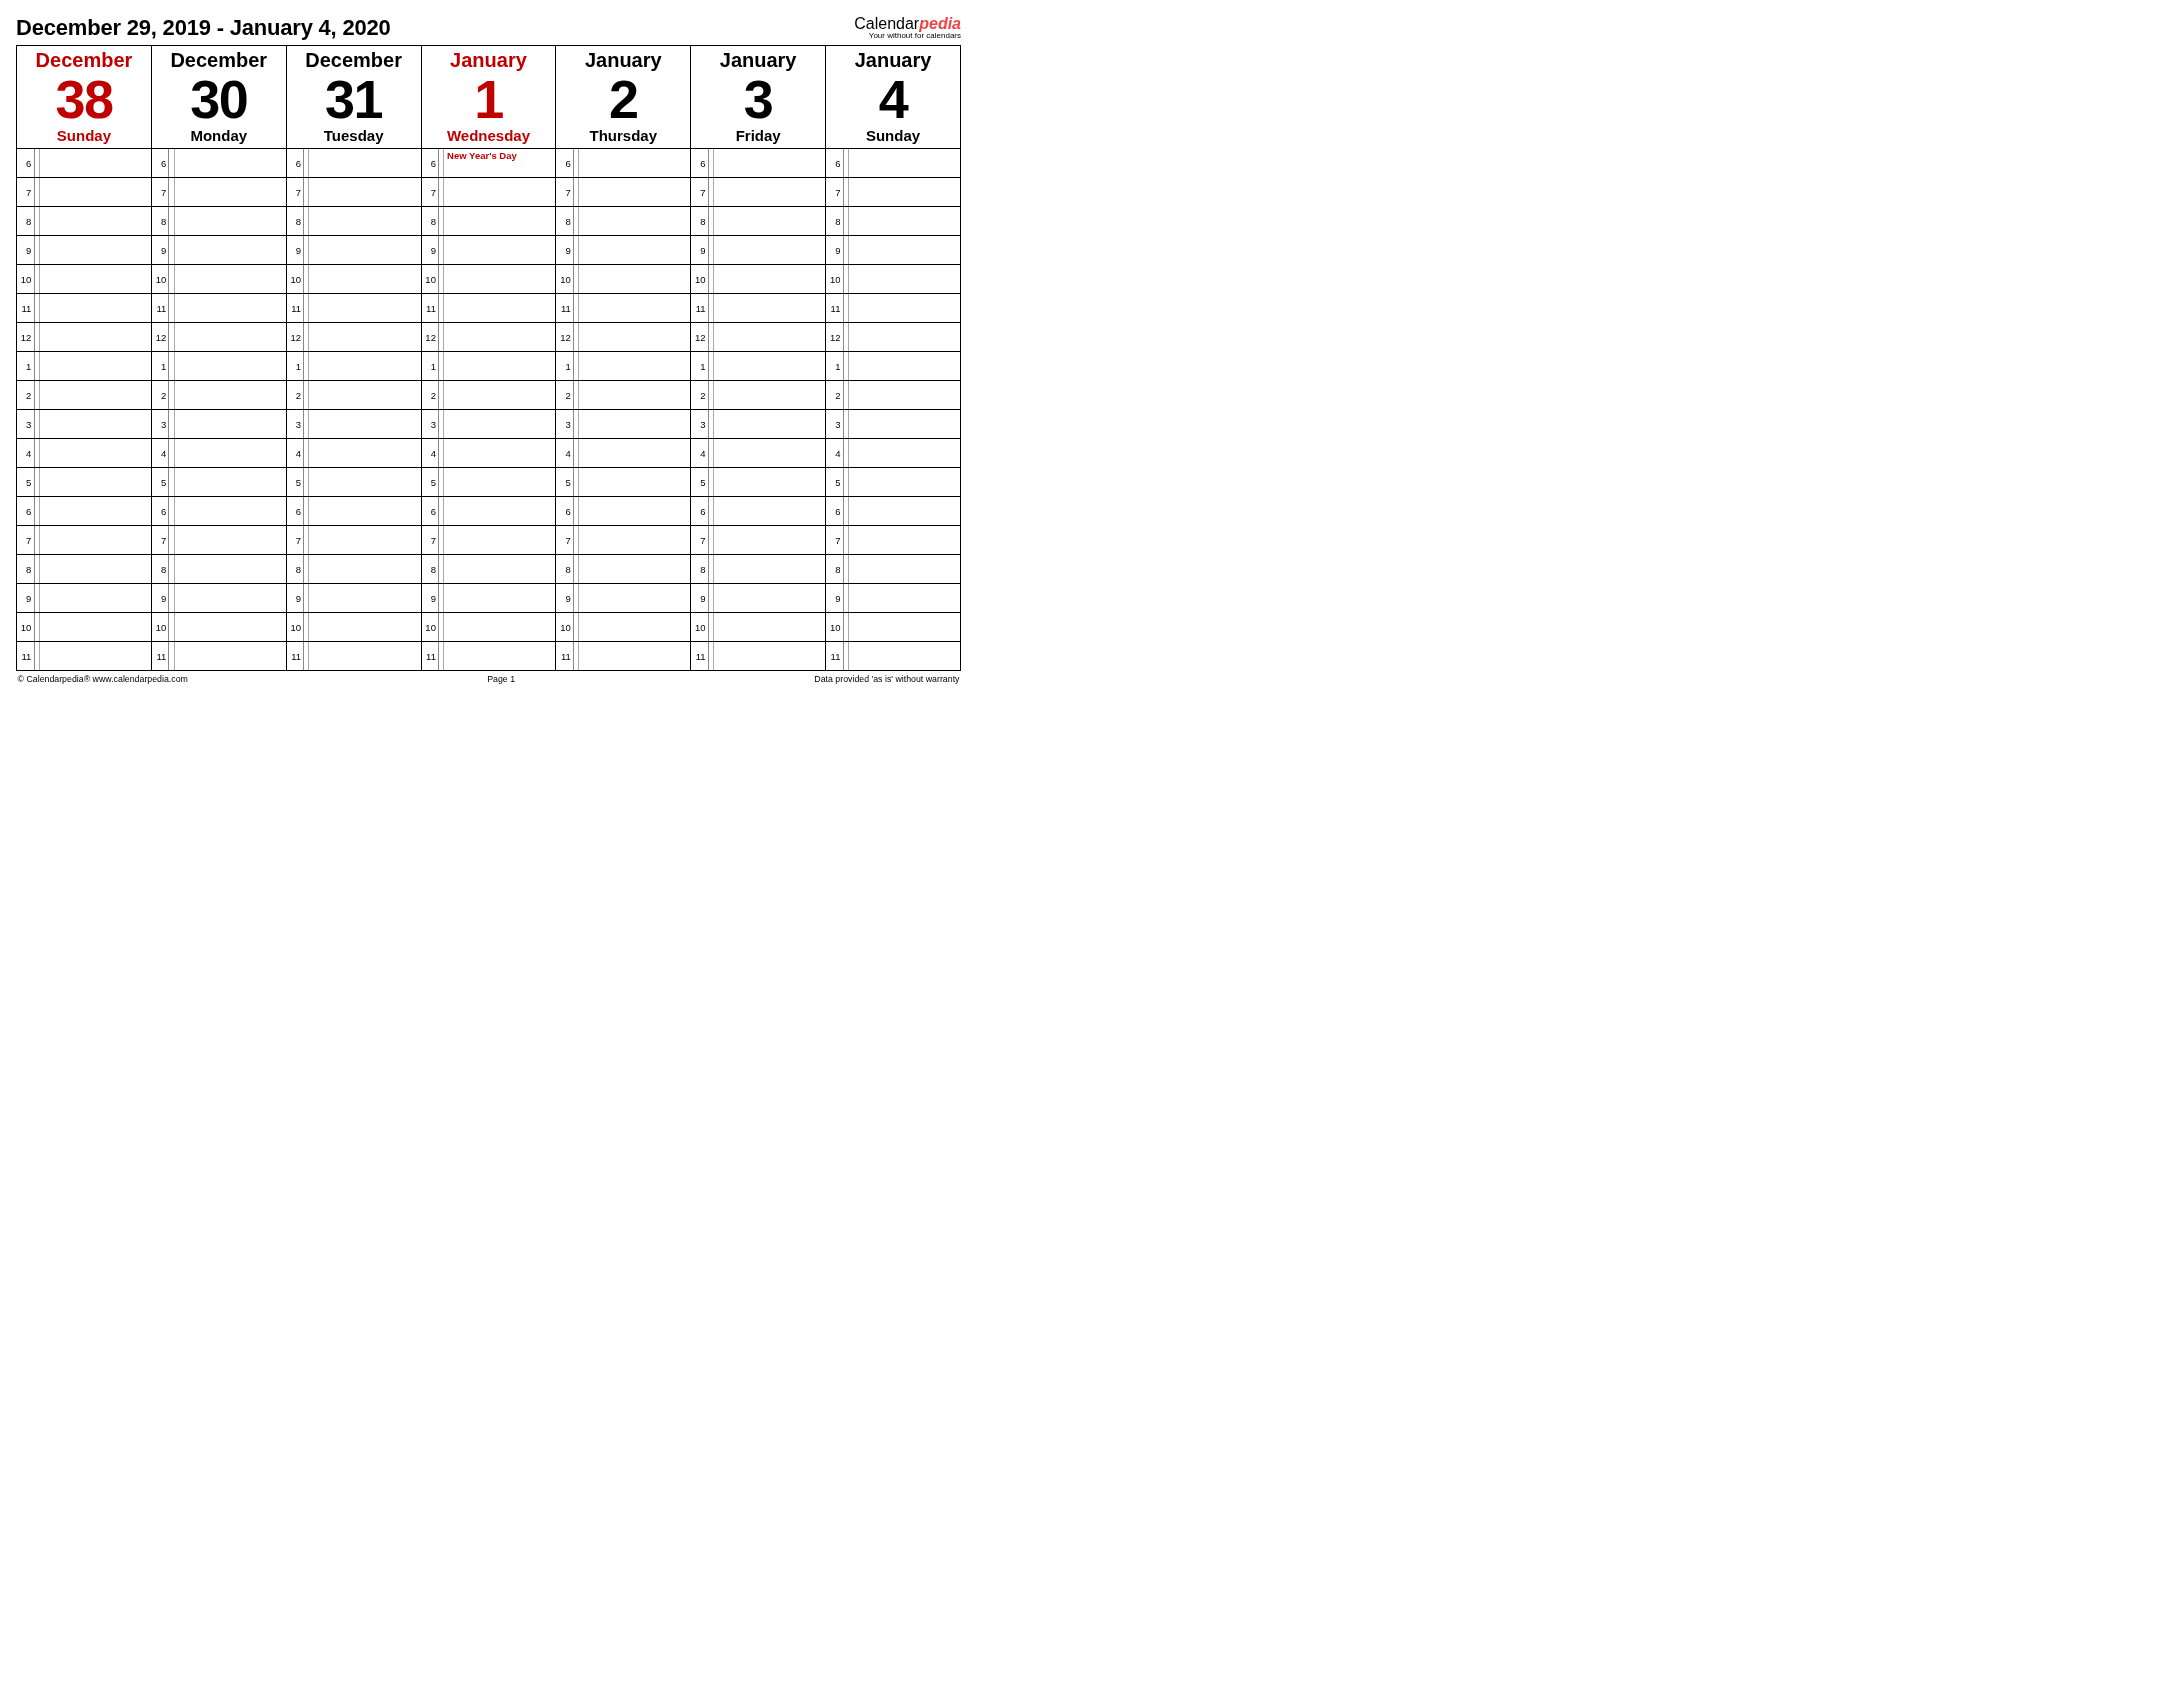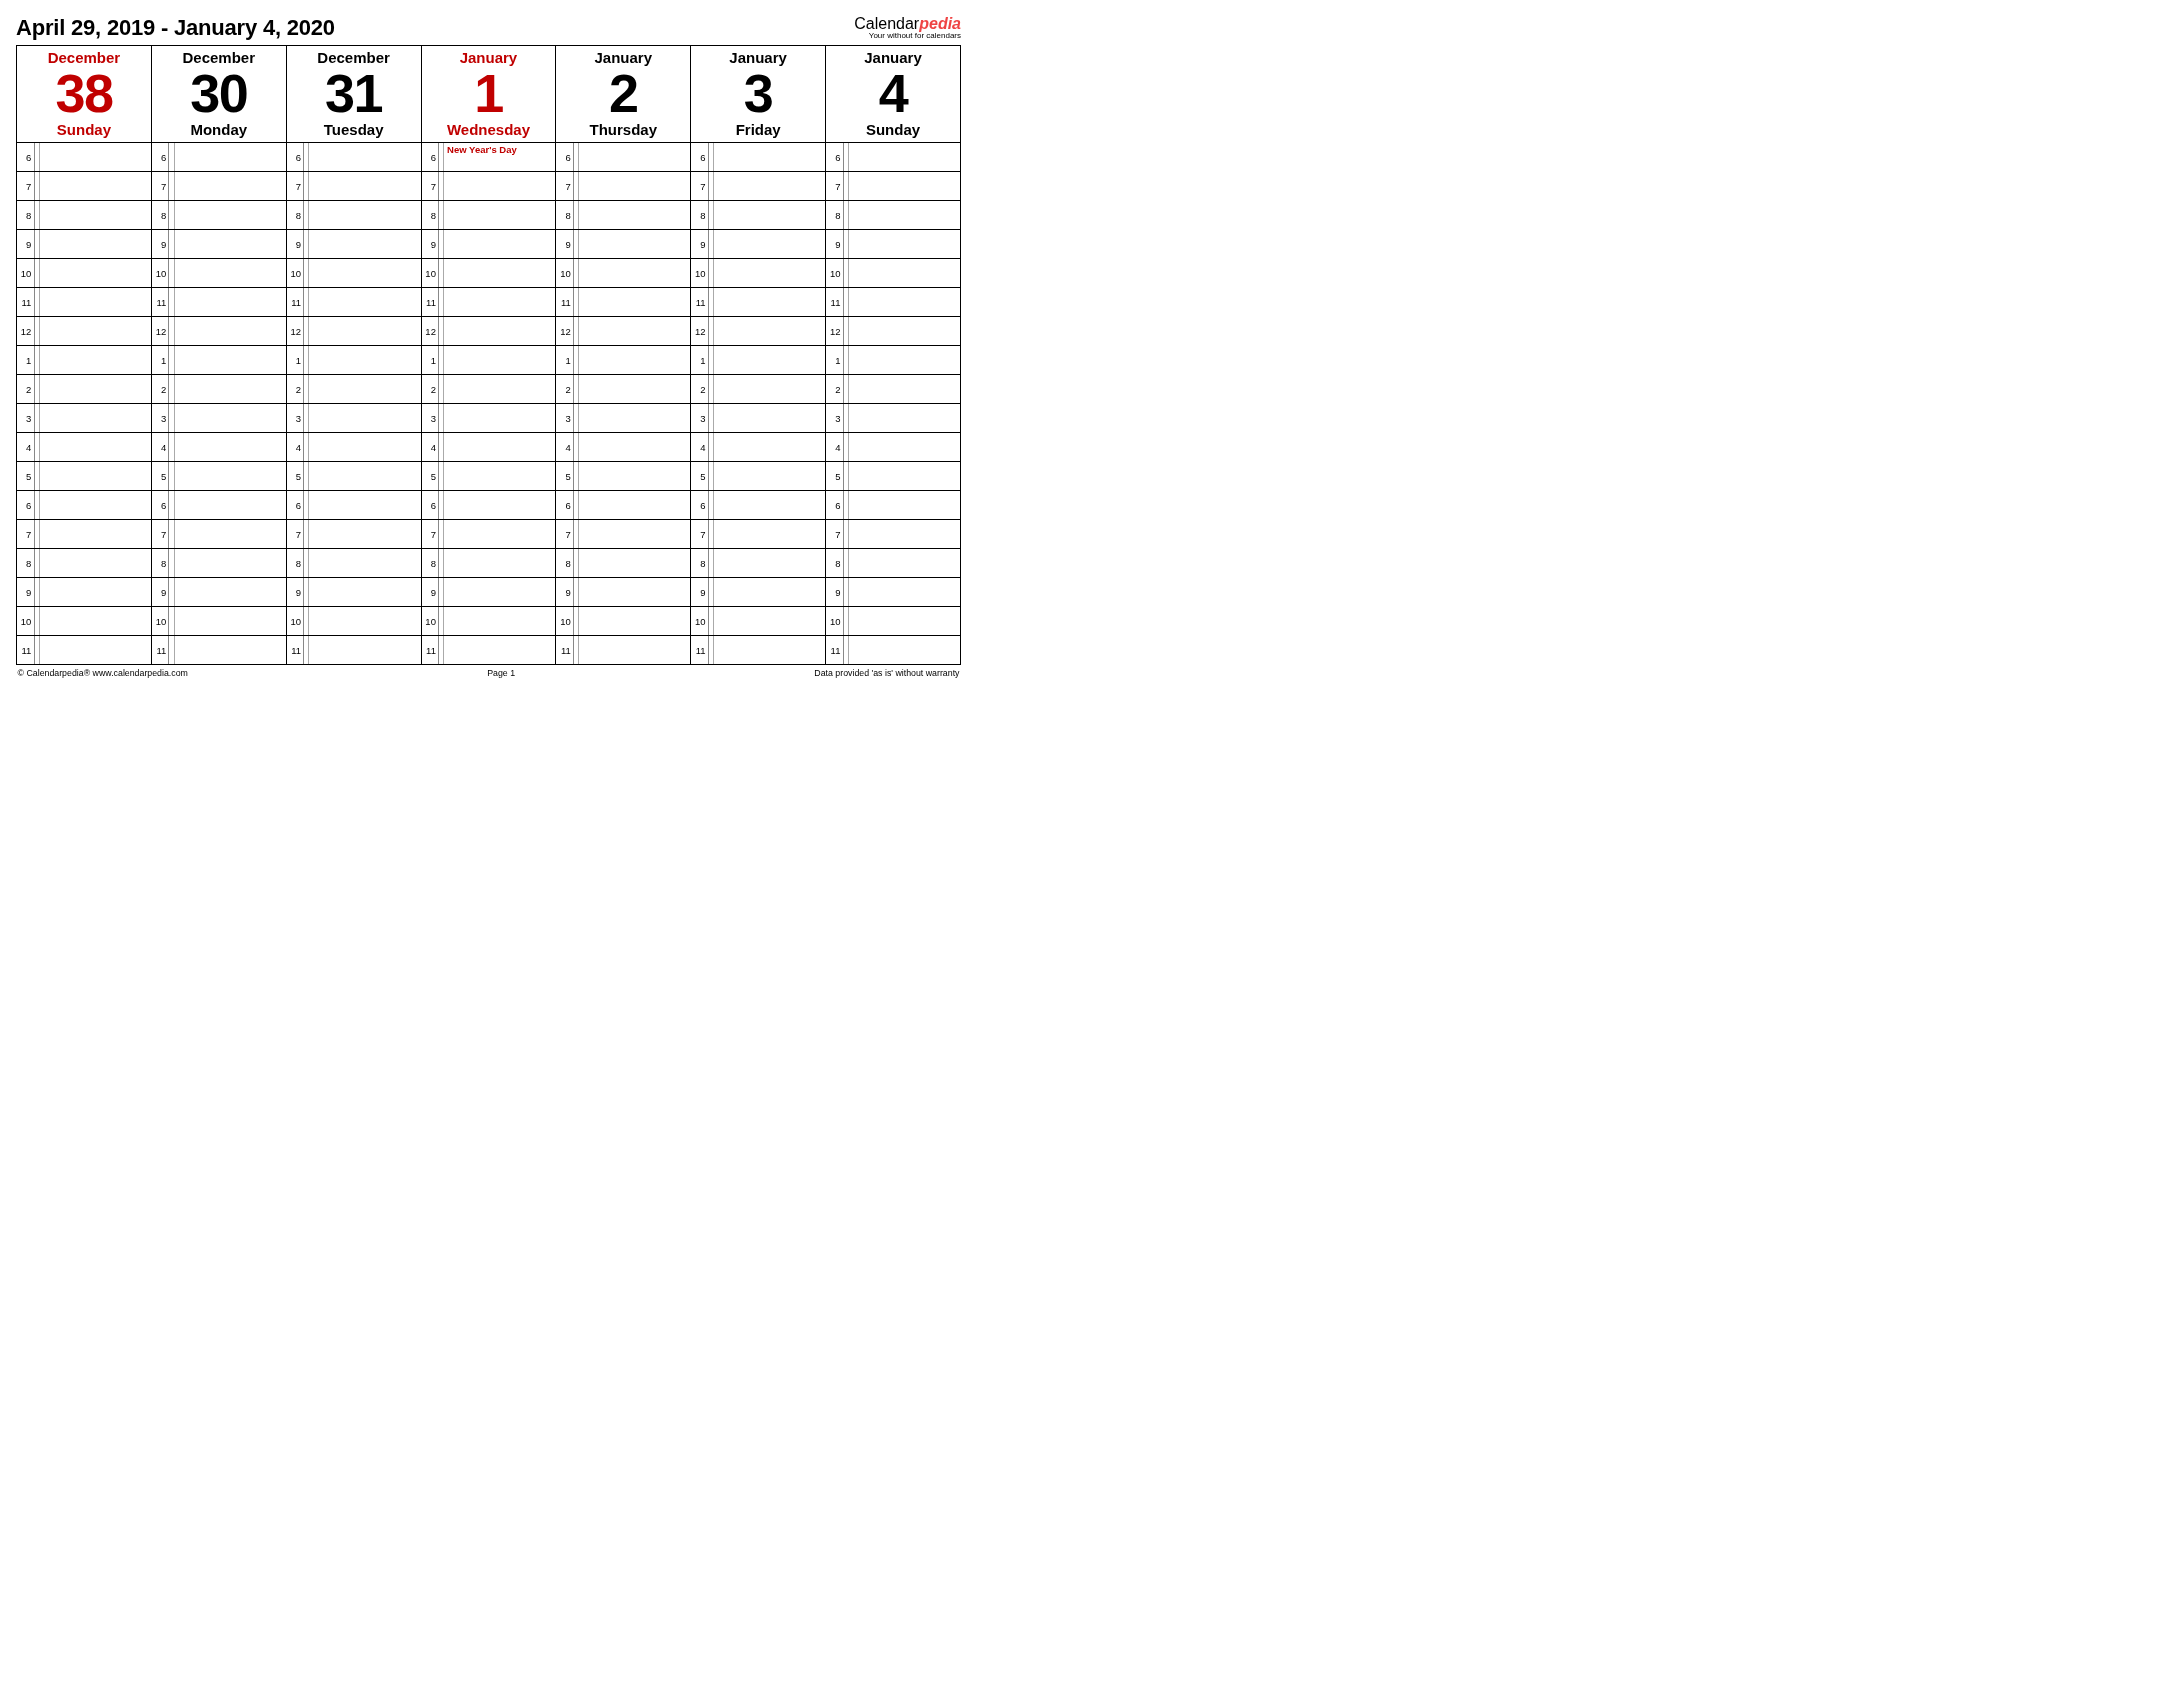--- a/index.html
+++ b/index.html
@@ -13,21 +13,21 @@
   }
   .topbar { display: flex; justify-content: space-between; align-items: flex-start; margin-bottom: 4.4px; }
   .title { font-size: 22px; font-weight: bold; letter-spacing: -0.2px; }
   .brand { text-align: right; line-height: 1.1; }
   .brand-name { font-size: 16px; color: #000; font-weight: 400; }
   .brand-name .pedia { color: #ef4444; font-style: italic; font-weight: bold; }
   .brand-tag { font-size: 8px; color: #000; }
   table.cal { border-collapse: collapse; width: 100%; table-layout: fixed; }
   table.cal td { border: 1.1px solid #000; padding: 0; vertical-align: top; }
   .day-head { text-align: center; padding: 2.9px 1.5px 4.4px 1.5px; }
-  .day-head .month { font-size: 15px; font-weight: bold; }
+  .day-head .month { font-size: 20px; font-weight: bold; }
   .day-head .num { font-size: 54px; font-weight: bold; line-height: 0.95; margin: 1.5px 0 1.5px 0; letter-spacing: -1.5px; }
   .day-head .dow { font-size: 15px; font-weight: bold; }
   .red { color: #c00000; }
   td.hour-row { height: 29px; }
   .hour-cell { display: flex; height: 100%; }
   .hour-label {
     width: 17.6px;
     border-right: 0.7px solid #888;
     display: flex;
     align-items: center;
@@ -52,21 +52,21 @@
     justify-content: space-between;
     font-size: 8.8px;
     margin-top: 2.9px;
     padding: 0 1.5px;
   }
 </style>
 </head>
 <body>
 
 <div class="topbar">
-  <div class="title">April 29, 2019 - January 4, 2020</div>
+  <div class="title">December 29, 2019 - January 4, 2020</div>
   <div class="brand">
     <div class="brand-name">
       <span>Calendar</span><span class="pedia">pedia</span>
     </div>
     <div class="brand-tag">Your without for calendars</div>
   </div>
 </div>
 
 <table class="cal">
   <tbody id="cal-body">

